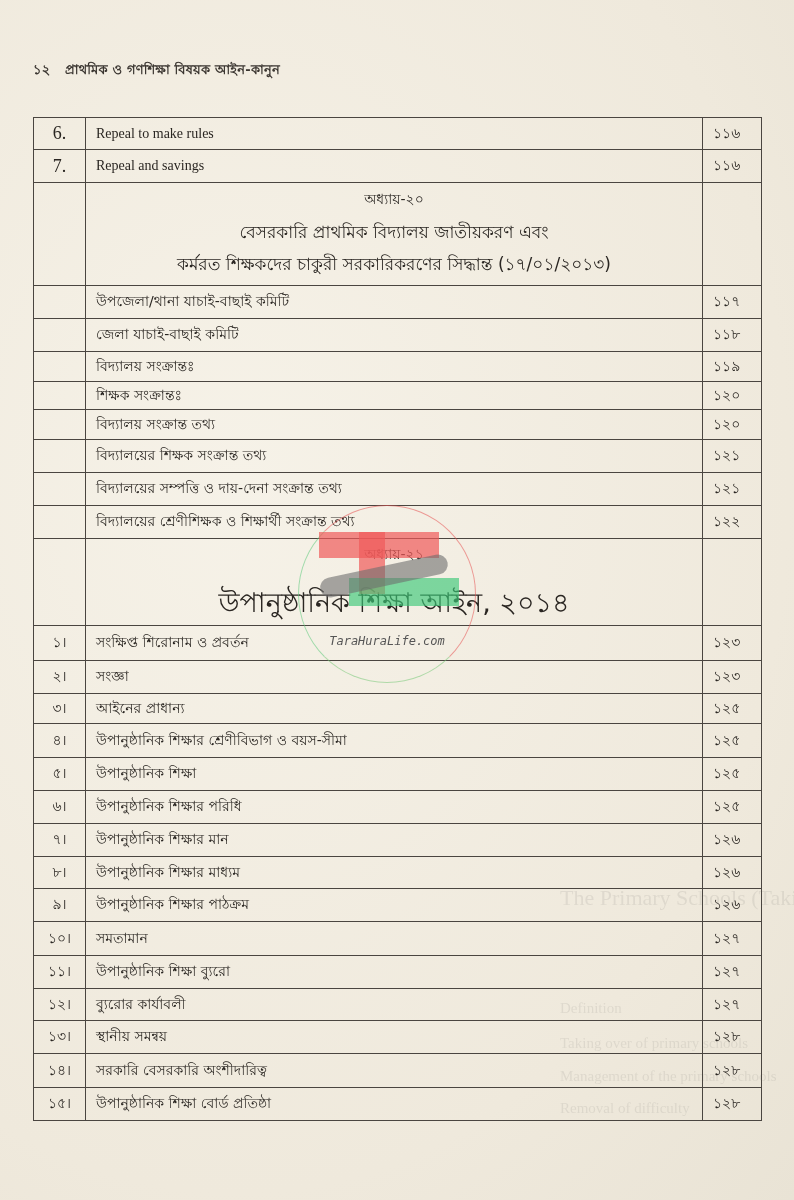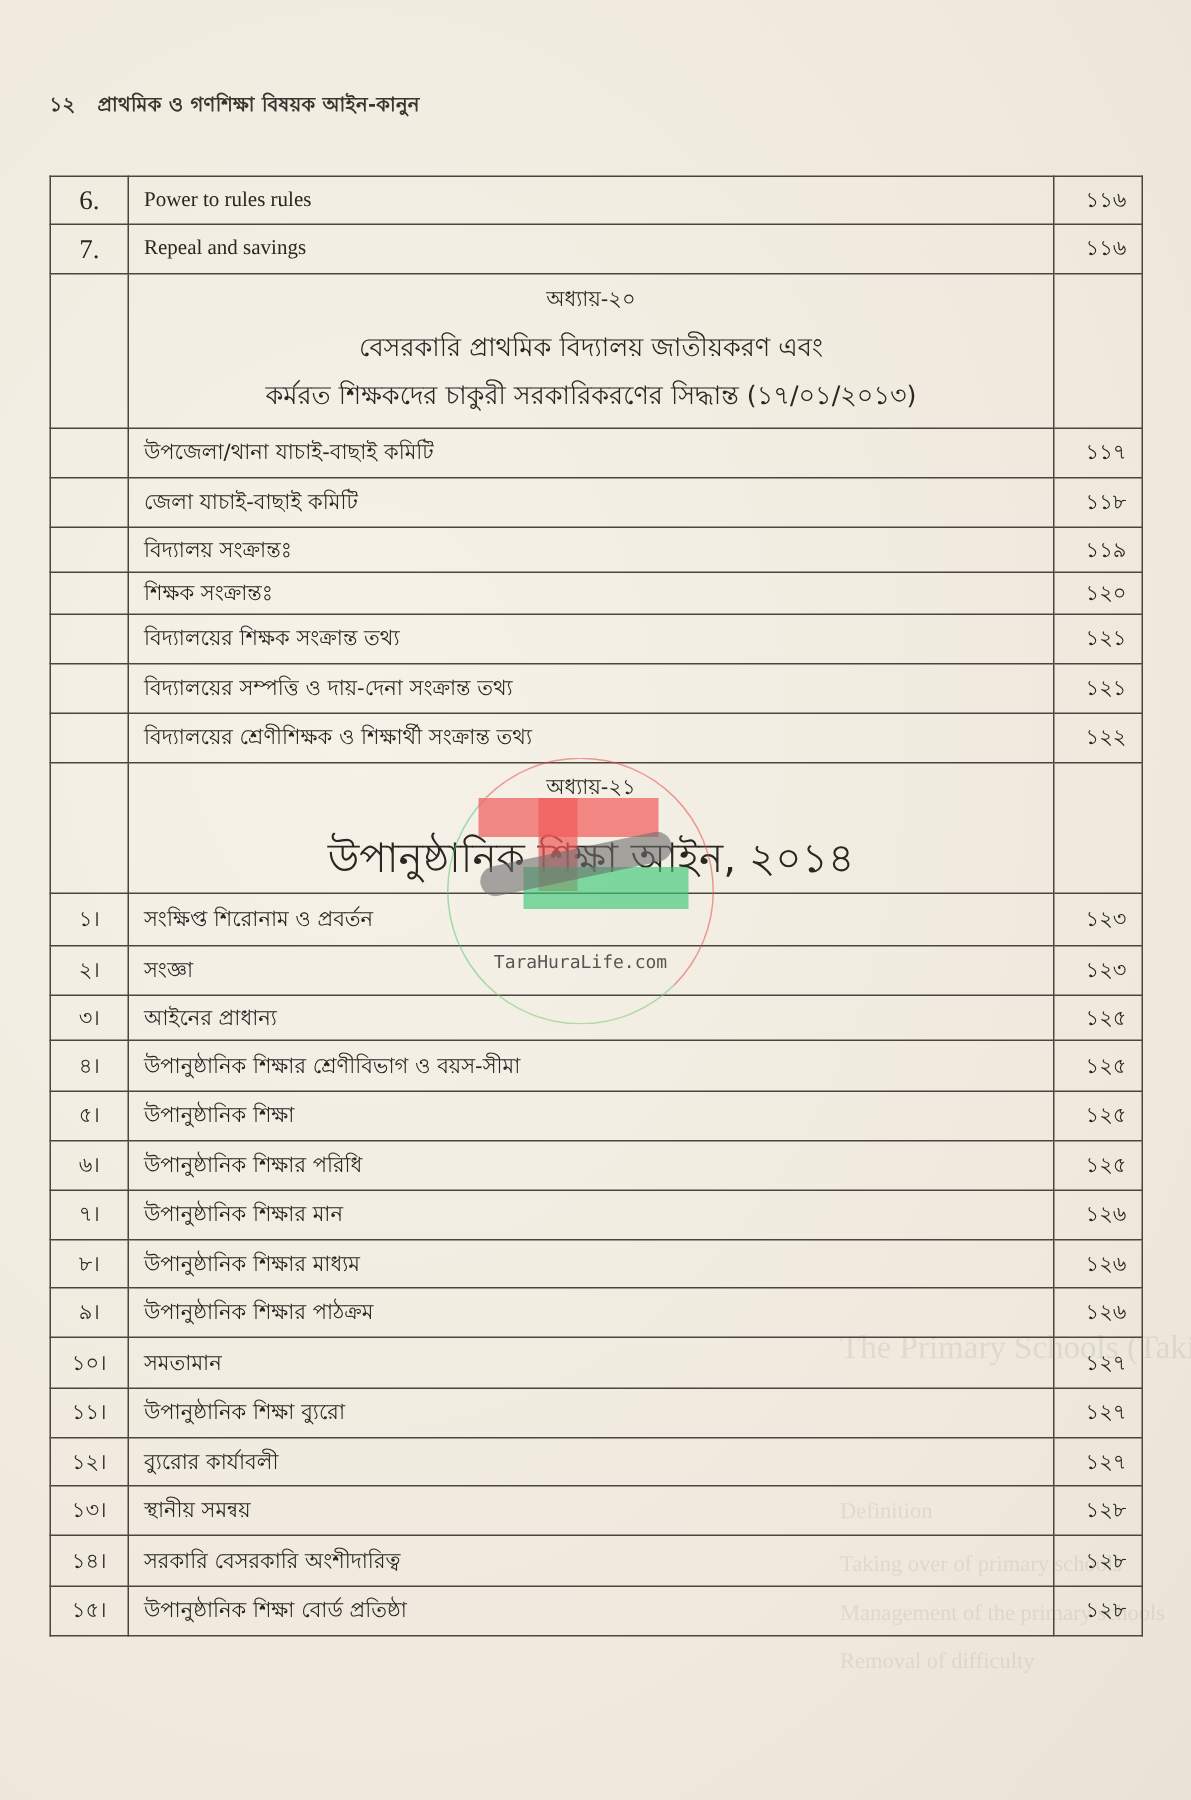--- a/index.html
+++ b/index.html
@@ -26,39 +26,39 @@
   .running-head .pg { margin-right: 10px; }
   table.toc {
     position: absolute; left: 33px; top: 117px; width: 729px;
     border-collapse: collapse; table-layout: fixed;
   }
   table.toc td {
     border: 1px solid #4a4540; padding: 0 10px; vertical-align: middle;
     font-size: 14px; color: #2a2622;
   }
   td.num { width: 32px; text-align: center; padding: 0 6px; }
-  td.pg { width: 38px; text-align: right; padding: 0 6px; }
+  td.pg { width: 38px; text-align: left; padding: 0 6px; }
   .en { font-family: "Liberation Serif", serif; font-size: 17px; }
   .en.num { font-size: 18px; }
   .chap-label { font-size: 14px; text-align: center; margin-bottom: 4px; }
   .chap-title { font-size: 17px; text-align: center; line-height: 32px; }
   .chap-title-big { font-size: 27px; text-align: center; line-height: 36px; }
   .watermark {
     position: absolute; left: 298px; top: 505px; width: 176px; height: 176px;
     border-radius: 50%;
     border: 1.5px solid rgba(230,80,80,0.55);
     border-left-color: rgba(90,200,120,0.55);
     border-bottom-color: rgba(120,200,120,0.55);
     pointer-events: none;
   }
   .wm-t { position:absolute; left: 20px; top: 26px; width: 120px; height: 26px; background: rgba(240,90,90,0.7); }
   .wm-t2 { position:absolute; left: 60px; top: 26px; width: 26px; height: 62px; background: rgba(240,90,90,0.7); }
   .wm-swoosh { position:absolute; left: 20px; top: 60px; width: 130px; height: 20px; background: rgba(110,110,110,0.6); transform: rotate(-12deg); border-radius: 10px; }
   .wm-green { position:absolute; left: 50px; top: 72px; width: 110px; height: 28px; background: rgba(60,200,120,0.65); }
-  .wm-text { position:absolute; left: 0; width: 176px; top: 128px; text-align: center; font-family: "DejaVu Sans Mono", monospace; font-size: 12px; color: #555; }
+  .wm-text { position:absolute; left: 0; width: 176px; top: 128px; text-align: center; font-family: "DejaVu Sans Mono", monospace; font-size: 12px; color: #555; font-style: italic; }
 </style>
 </head>
 <body>
 
 <div class="bleed">
   <span style="left:560px;top:885px;font-size:22px;">The Primary Schools (Taking Over) Act</span>
   <span style="left:560px;top:1000px;">Definition</span>
   <span style="left:560px;top:1035px;">Taking over of primary schools</span>
   <span style="left:560px;top:1068px;">Management of the primary schools</span>
   <span style="left:560px;top:1100px;">Removal of difficulty</span>
@@ -71,21 +71,21 @@
 
 <table class="toc">
   <colgroup>
       <col style="width:52px">
       <col>
       <col style="width:59px">
     </colgroup>
   <tbody>
     <tr style="height:32px">
       <td class="num en">6.</td>
-      <td class="en">Power to rules rules</td>
+      <td class="en">Repeal to make rules</td>
       <td class="pg">১১৬</td>
     </tr>
     <tr style="height:33px">
       <td class="num en">7.</td>
       <td class="en">Repeal and savings</td>
       <td class="pg">১১৬</td>
     </tr>
     <tr style="height:103px">
       <td class="num"></td>
       <td>
@@ -106,20 +106,25 @@
       <td class="pg">১১৮</td>
     </tr>
     <tr style="height:30px">
       <td class="num"></td>
       <td>বিদ্যালয় সংক্রান্তঃ</td>
       <td class="pg">১১৯</td>
     </tr>
     <tr style="height:28px">
       <td class="num"></td>
       <td>শিক্ষক সংক্রান্তঃ</td>
+      <td class="pg">১২০</td>
+    </tr>
+    <tr style="height:30px">
+      <td class="num"></td>
+      <td>বিদ্যালয় সংক্রান্ত তথ্য</td>
       <td class="pg">১২০</td>
     </tr>
     <tr style="height:33px">
       <td class="num"></td>
       <td>বিদ্যালয়ের শিক্ষক সংক্রান্ত তথ্য</td>
       <td class="pg">১২১</td>
     </tr>
     <tr style="height:33px">
       <td class="num"></td>
       <td>বিদ্যালয়ের সম্পত্তি ও দায়-দেনা সংক্রান্ত তথ্য</td>

